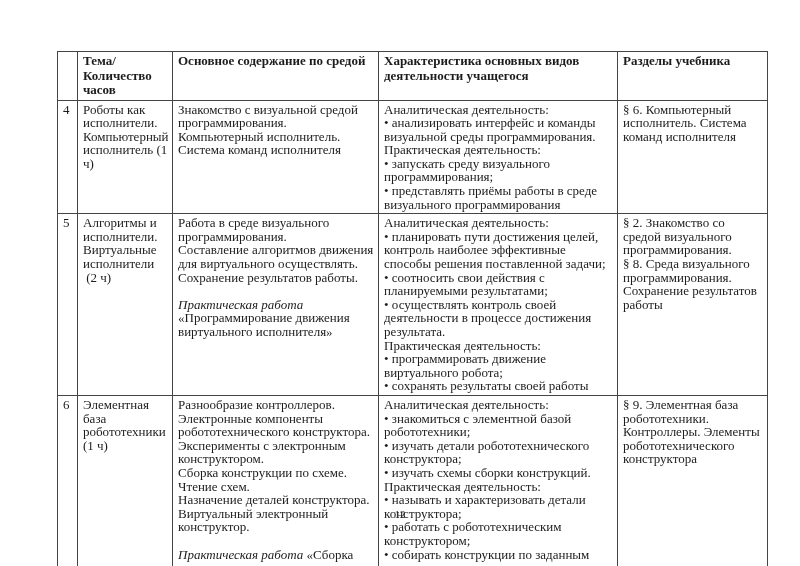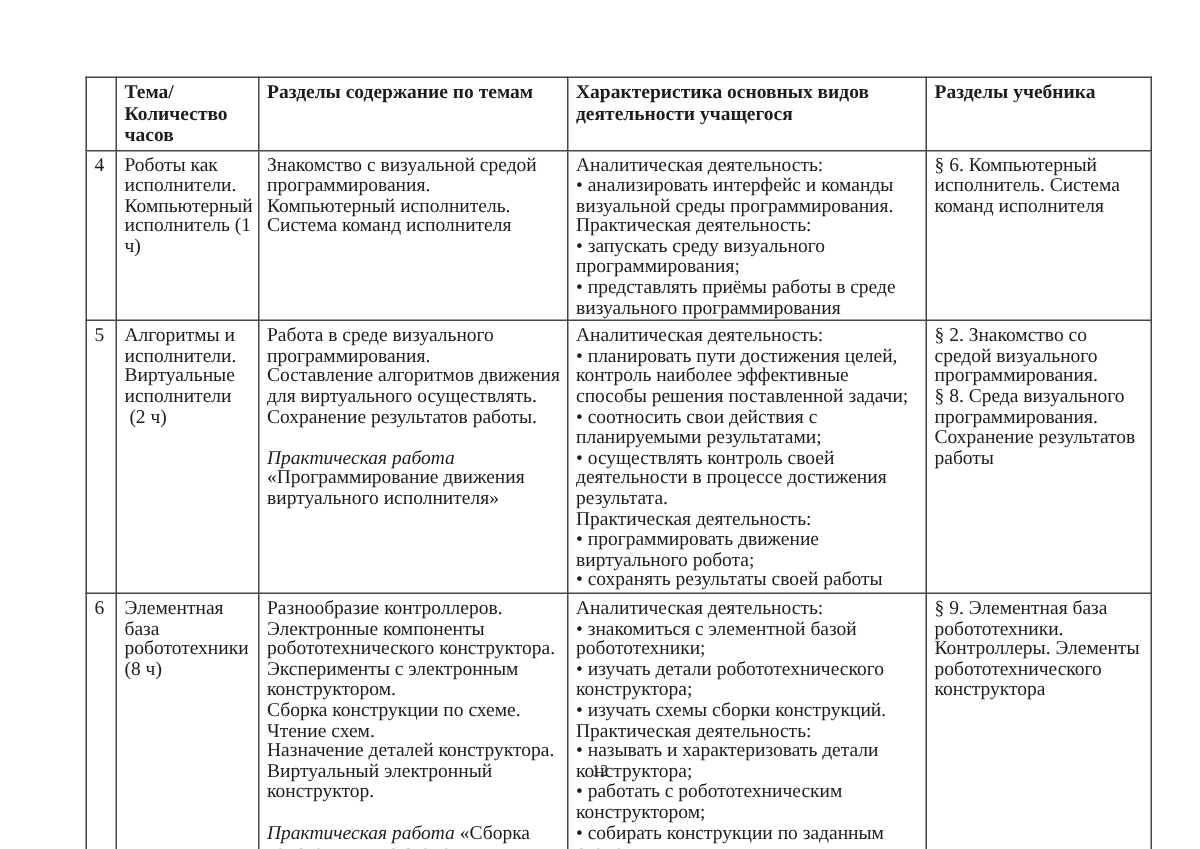--- a/index.html
+++ b/index.html
@@ -68,21 +68,21 @@
       <col style="width:20px">
       <col style="width:95px">
       <col style="width:206px">
       <col style="width:239px">
       <col style="width:150px">
     </colgroup>
     <thead>
       <tr>
         <th></th>
         <th>Тема/Количество часов</th>
-        <th>Разделы содержание по темам</th>
+        <th>Основное содержание по средой</th>
         <th>Характеристика основных видов деятельности учащегося</th>
         <th>Разделы учебника</th>
       </tr>
     </thead>
     <tbody id="table-body">
         <tr>
           <td>
             <p><span>4</span></p>
           </td>
           <td>
@@ -129,21 +129,21 @@
           <td>
             <p><span>§ 2. Знакомство со средой визуального программирования.</span></p>
             <p><span>§ 8. Среда визуального программирования. Сохранение результатов работы</span></p>
           </td>
         </tr>
         <tr>
           <td>
             <p><span>6</span></p>
           </td>
           <td>
-            <p><span>Элементная база робототехники (8 ч)</span></p>
+            <p><span>Элементная база робототехники (1 ч)</span></p>
           </td>
           <td>
             <p><span>Разнообразие контроллеров.</span></p>
             <p><span>Электронные компоненты робототехнического конструктора.</span></p>
             <p><span>Эксперименты с электронным конструктором.</span></p>
             <p><span>Сборка конструкции по схеме. Чтение схем.</span></p>
             <p><span>Назначение деталей конструктора.</span></p>
             <p><span>Виртуальный электронный конструктор.</span></p>
             <p>&nbsp;</p>
             <p><span class="b i">Практическая работа</span><span> «Сборка конструкции по схеме»</span></p>

